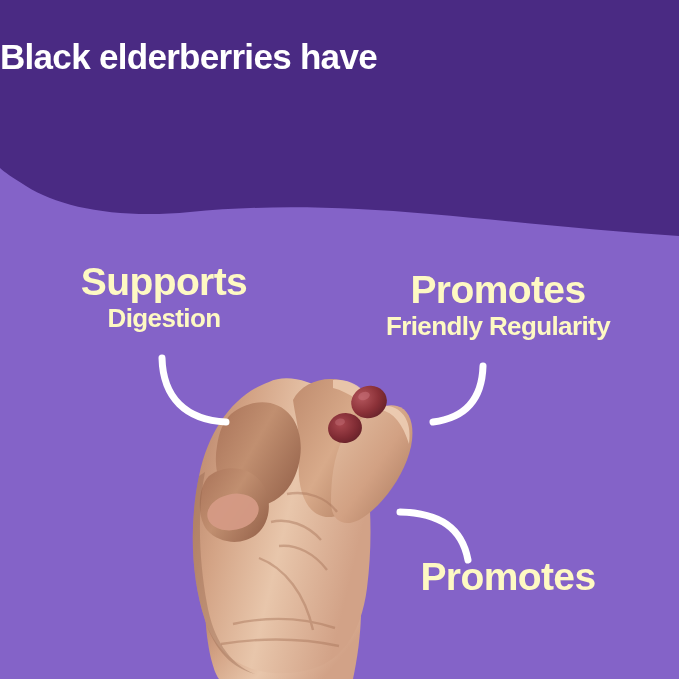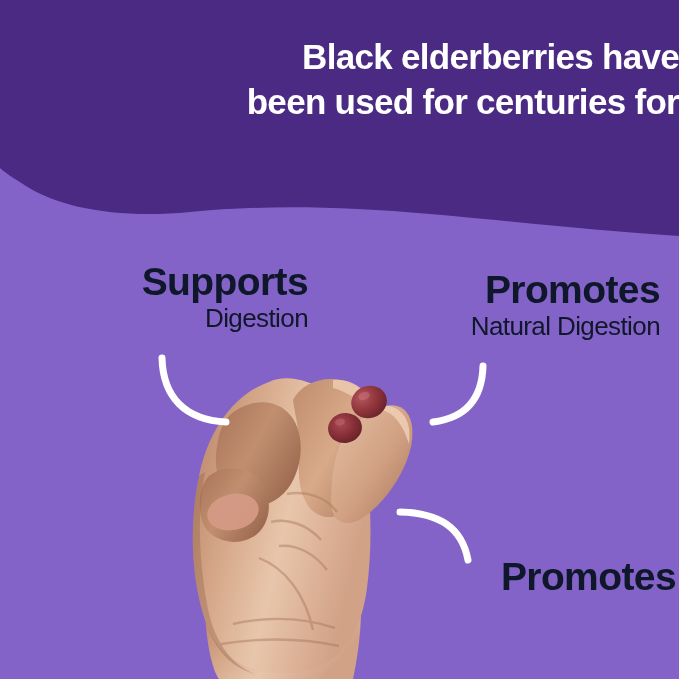--- a/index.html
+++ b/index.html
@@ -24,51 +24,51 @@
   #bg-upper-svg {
     position:absolute; top:0; left:0;
     width:679px; height:260px;
     display:block;
   }
 
   
   #headline {
     position:absolute;
     top:34px; left:0; width:679px;
-    text-align:right;
+    text-align:left;
     color:#ffffff;
     font-weight:bold;
     font-size:35px;
     line-height:45px;
     letter-spacing:-0.7px;
     z-index:6;
   }
   #headline .hl {
     display:block;
     white-space:nowrap;
   }
 
   
   .callout {
     position:absolute;
     z-index:7;
-    color:#0f172a;
-    text-align:right;
+    color:#fef9c3;
+    text-align:center;
     letter-spacing:-0.6px;
   }
   .callout .big {
     display:block;
     font-weight:bold;
     font-size:39px;
     line-height:42px;
     white-space:nowrap;
   }
   .callout .small {
     display:block;
-    font-weight:normal;
+    font-weight:bold;
     font-size:26px;
     line-height:30px;
     white-space:nowrap;
   }
 
   #callout-digestion { top:261px; left:20px;  width:288px; }
   #callout-regularity{ top:269px; left:336px; width:324px; }
   #callout-bacteria  { top:556px; left:340px; width:336px; }
 
   
@@ -96,31 +96,30 @@
   <svg id="bg-upper-svg" viewBox="0 0 679 260" preserveAspectRatio="none">
     <path d="M0,0 L679,0 L679,236
              C600,231 520,222 430,214
              C340,206 260,205 190,212
              C120,219 60,208 26,186
              C12,177 4,172 0,168 Z" fill="#4a2a83"></path>
   </svg>
 
   <div id="headline">
     <span class="hl">Black elderberries have</span>
-    <span class="hl">been used for centuries for</span>
   </div>
 
   <div class="callout" id="callout-digestion">
     <span class="big">Supports</span>
     <span class="small">Digestion</span>
   </div>
 
   <div class="callout" id="callout-regularity">
     <span class="big">Promotes</span>
-    <span class="small">Natural Digestion</span>
+    <span class="small">Friendly Regularity</span>
   </div>
 
   <div class="callout" id="callout-bacteria">
     <span class="big">Promotes</span>
   </div>
 
   <svg class="arc-svg" id="arc-1" viewBox="0 0 90 84">
     <path d="M12,8 C13,48 36,70 76,72" fill="none" stroke="#ffffff" stroke-width="7" stroke-linecap="round"></path>
   </svg>
 

